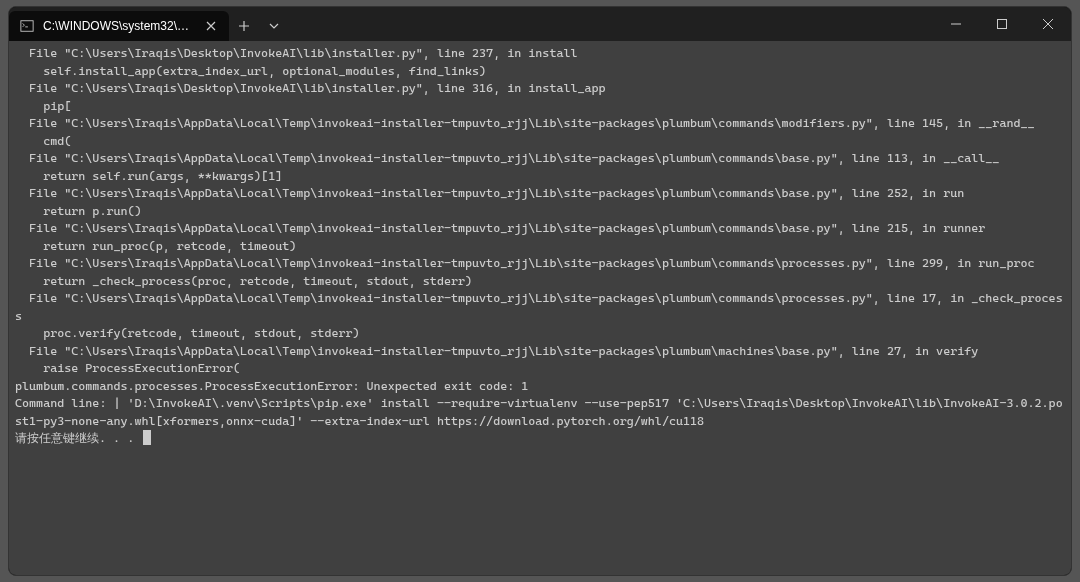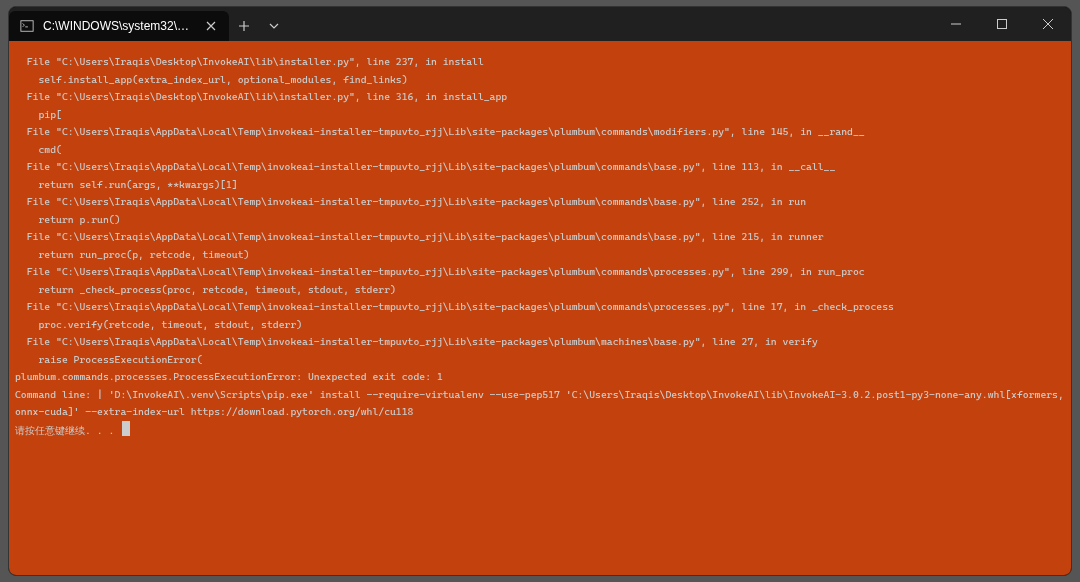--- a/index.html
+++ b/index.html
@@ -91,25 +91,25 @@
       width: 46px;
       height: 34px;
       display: flex;
       align-items: center;
       justify-content: center;
       color: #ccc;
       cursor: pointer;
     }
     .terminal {
       flex: 1;
-      background: #c2410c;
+      background: #404040;
       color: #cccccc;
-      font-size: 10px;
+      font-size: 12px;
       line-height: 17.5px;
-      padding: 12px 6px;
+      padding: 4px 6px;
       white-space: pre-wrap;
       word-break: break-all;
       overflow: hidden;
       font-family: Consolas, 'Cascadia Mono', monospace;
     }
     .cursor {
       display: inline-block;
       width: 8px;
       height: 15px;
       background: #cccccc;

